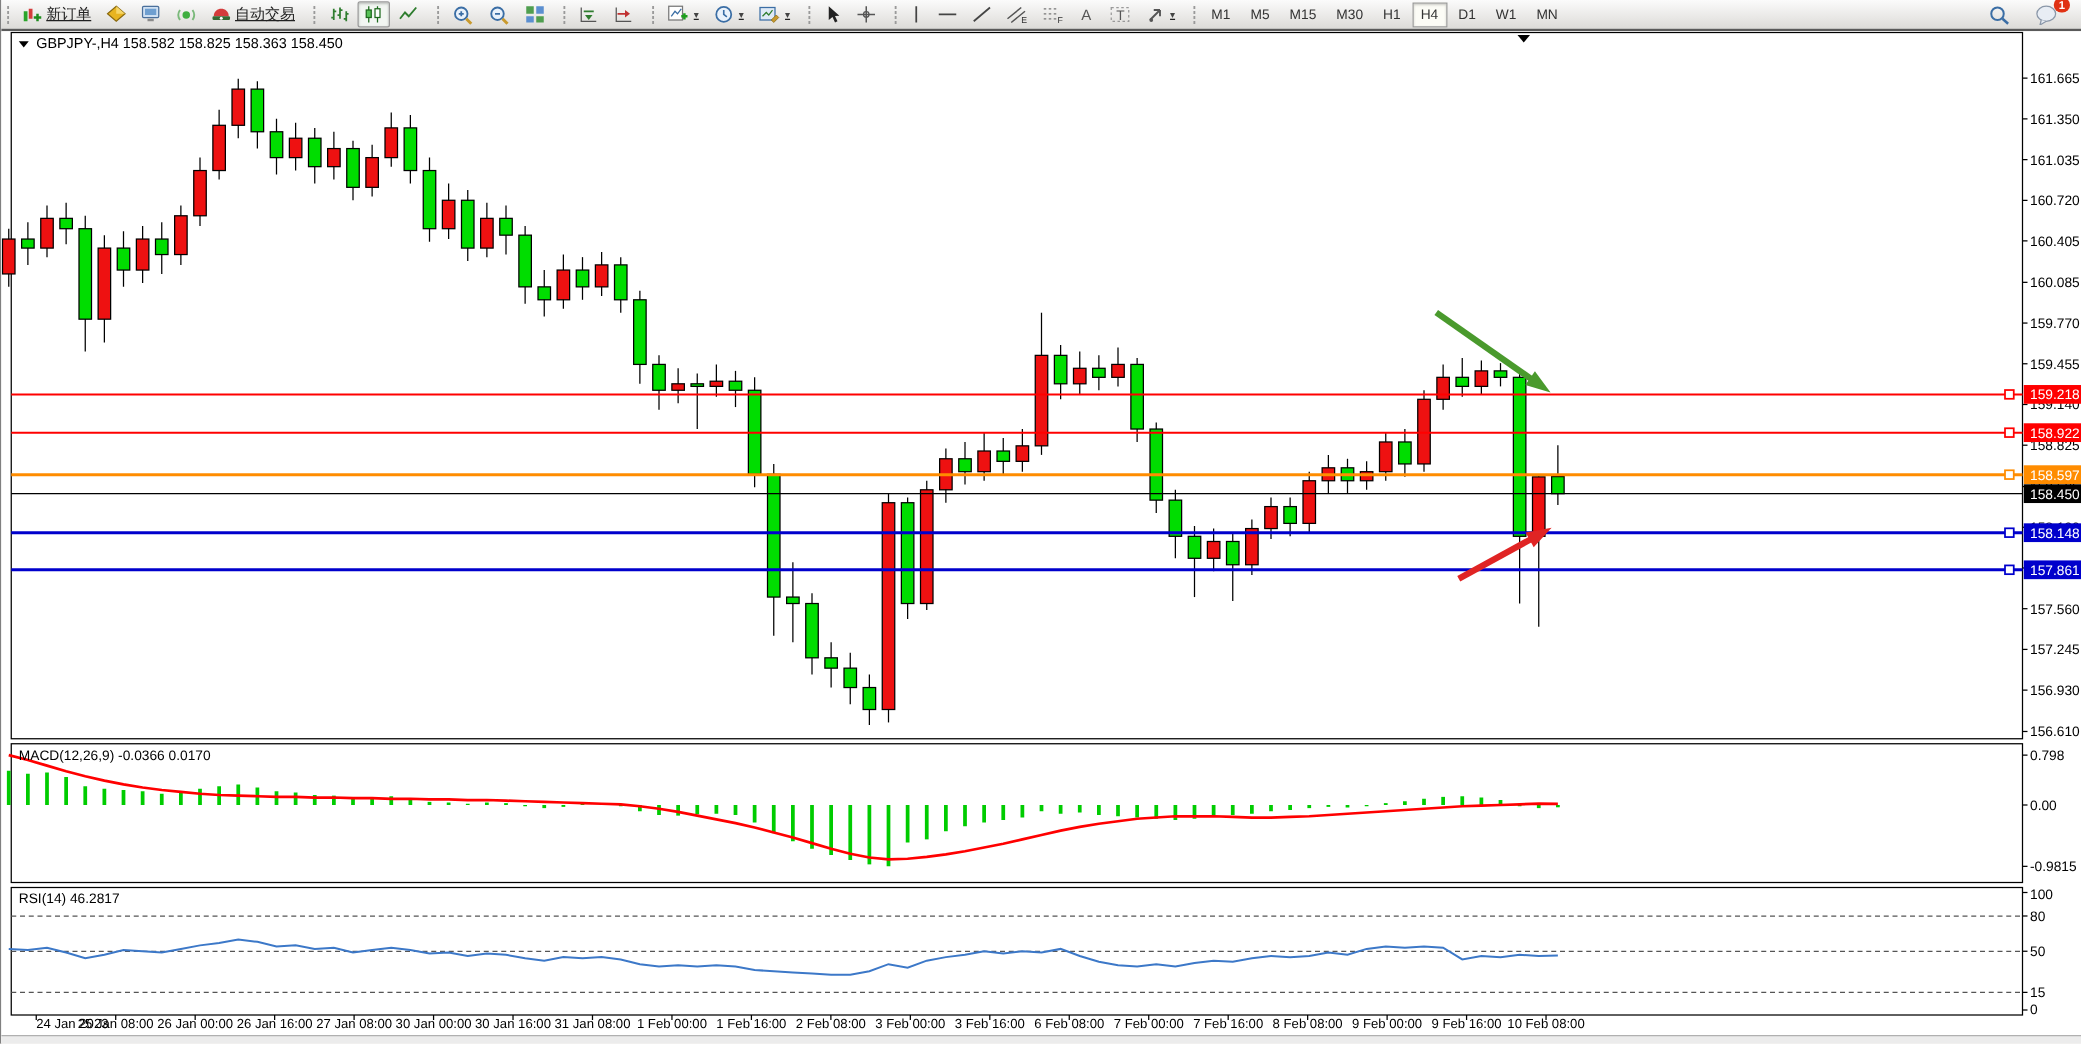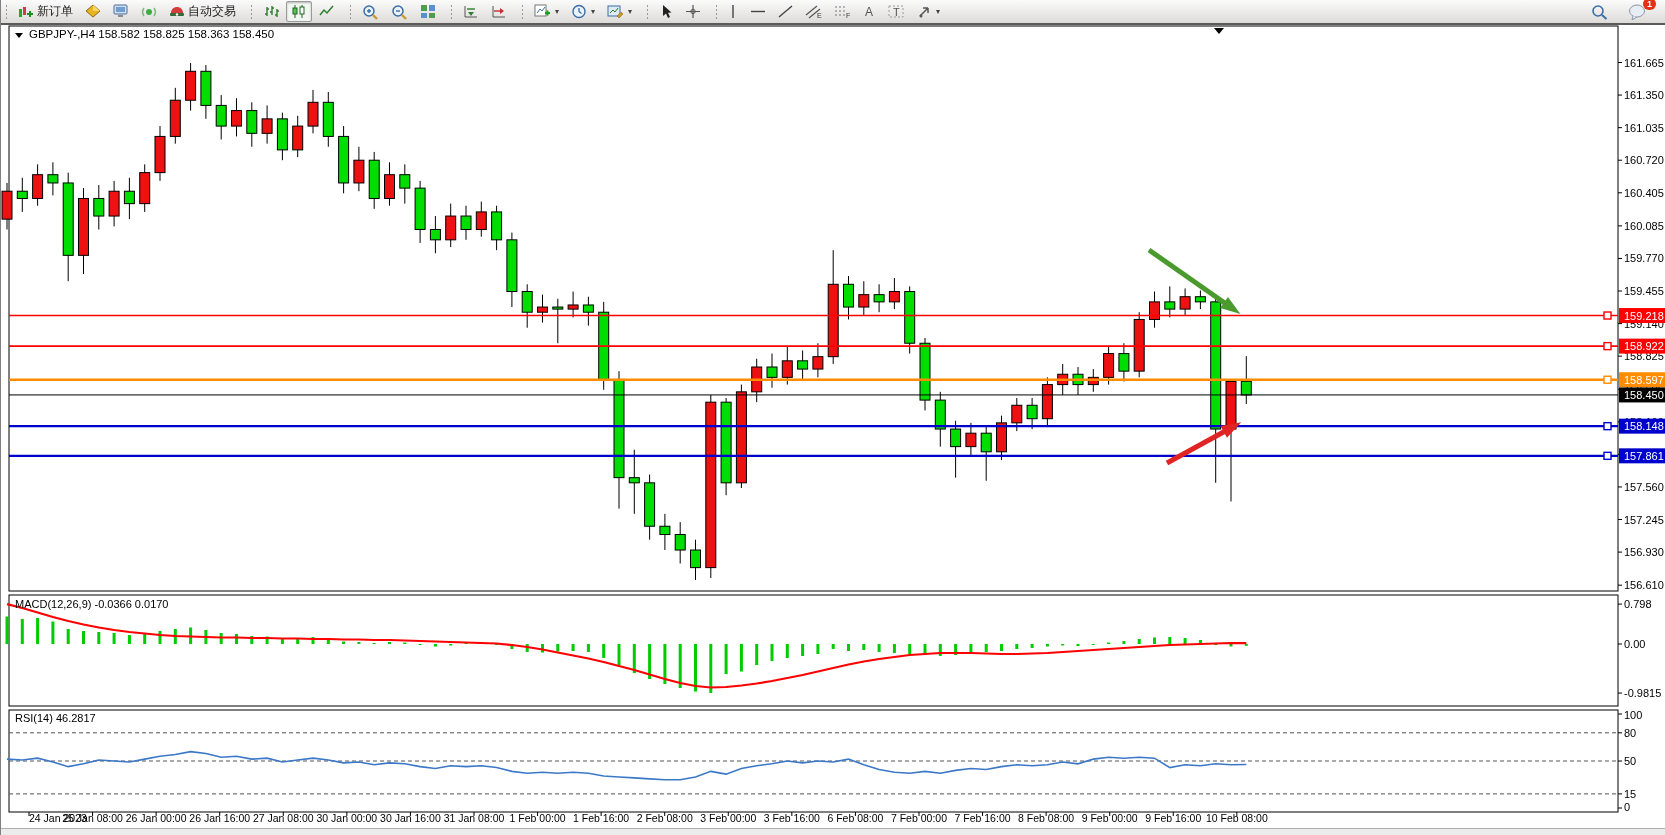--- a/index.html
+++ b/index.html
@@ -10,21 +10,21 @@
   
   #toolbar{position:absolute;left:0;top:0;width:1665px;height:25px;
     background:linear-gradient(#fbfbfb,#e9e8e6 60%,#dcdbd8);
     border-bottom:2px solid #5a5a5a;display:flex;align-items:center;
     font-size:12px;color:#222;}
   .tgroup{display:flex;align-items:center;height:25px;padding:0 4px;}
   .tgroup::before{content:"";width:3px;height:16px;margin-right:4px;
     background-image:radial-gradient(#9a9a9a 35%,transparent 40%);
     background-size:3px 4px;}
   .tbtn{display:flex;align-items:center;gap:3px;padding:2px 4px;margin:0 1px;
-    border:1px solid transparent;border-radius:2px;cursor:default;height:21px;}
+    border:1px solid transparent;border-radius:2px;cursor:default;height:21px;text-decoration:underline;}
   .tbtn.pressed{border-color:#9a9a9a;background:#f2f6f2;box-shadow:inset 0 1px 2px rgba(0,0,0,.25);}
   .tbtn svg{display:block;}
   .tf{padding:2px 6px;margin:0 1px;border:1px solid transparent;font-size:11px;
     color:#333;height:20px;display:flex;align-items:center;}
   .tf.active{border-color:#9a9a9a;background:#fcfcf6;box-shadow:inset 0 1px 2px rgba(0,0,0,.2);}
   .caret{font-size:8px;color:#444;margin-left:1px;}
   #tb-right{margin-left:auto;display:flex;align-items:center;padding-right:14px;gap:8px;}
   .badge{position:absolute;right:-6px;top:-4px;background:#e03214;color:#fff;
     border-radius:7px;font-size:9px;font-weight:bold;padding:1px 4px;line-height:10px;}
   
@@ -275,20 +275,31 @@
         <span>
           <svg width="15" height="15">
               <path d="M3 12L11 4M11 4l-5 0M11 4l0 5" stroke="#555" stroke-width="1.5" fill="none"></path>
               <circle cx="4" cy="12" r="1.5" fill="#555"></circle>
             </svg>
         </span>
           <span class="caret">▾</span>
       </div>
     </div>
 
+    <div class="tgroup" id="tf-group">
+        <div class="tf">M1</div>
+        <div class="tf">M5</div>
+        <div class="tf">M15</div>
+        <div class="tf">M30</div>
+        <div class="tf">H1</div>
+        <div class="tf active">H4</div>
+        <div class="tf">D1</div>
+        <div class="tf">W1</div>
+        <div class="tf">MN</div>
+      </div>
 
     <div id="tb-right">
       <div class="tbtn">
         <span>
           <svg width="17" height="16">
               <circle cx="7" cy="7" r="5" fill="none" stroke="#3b6ea5" stroke-width="1.6"></circle>
               <path d="M11 11l4.5 4" stroke="#3b6ea5" stroke-width="2"></path>
             </svg>
         </span>
       </div>

